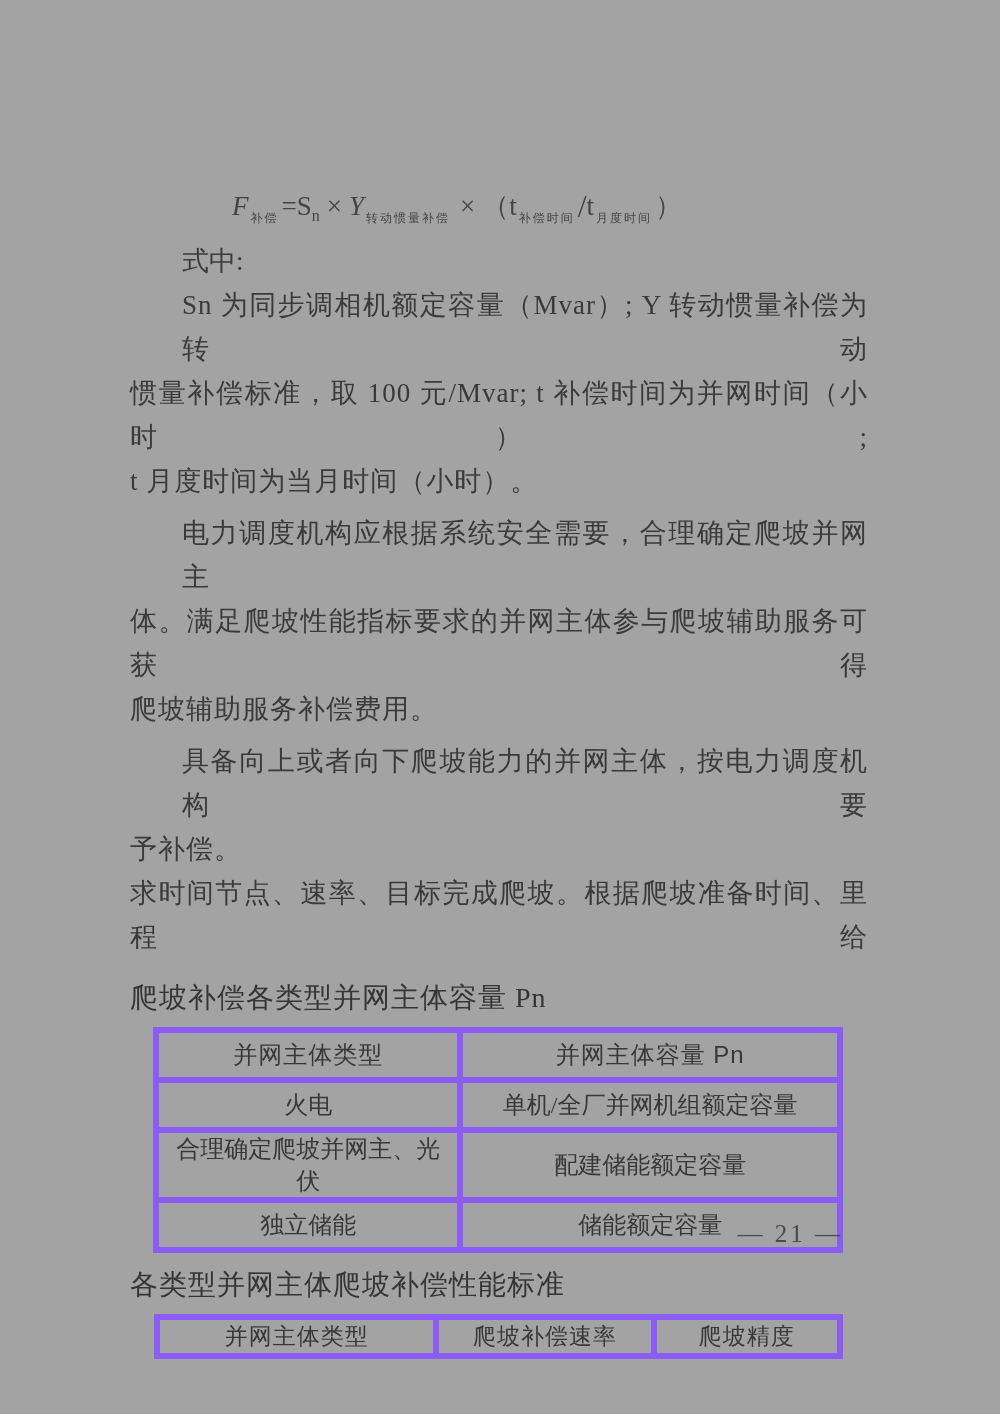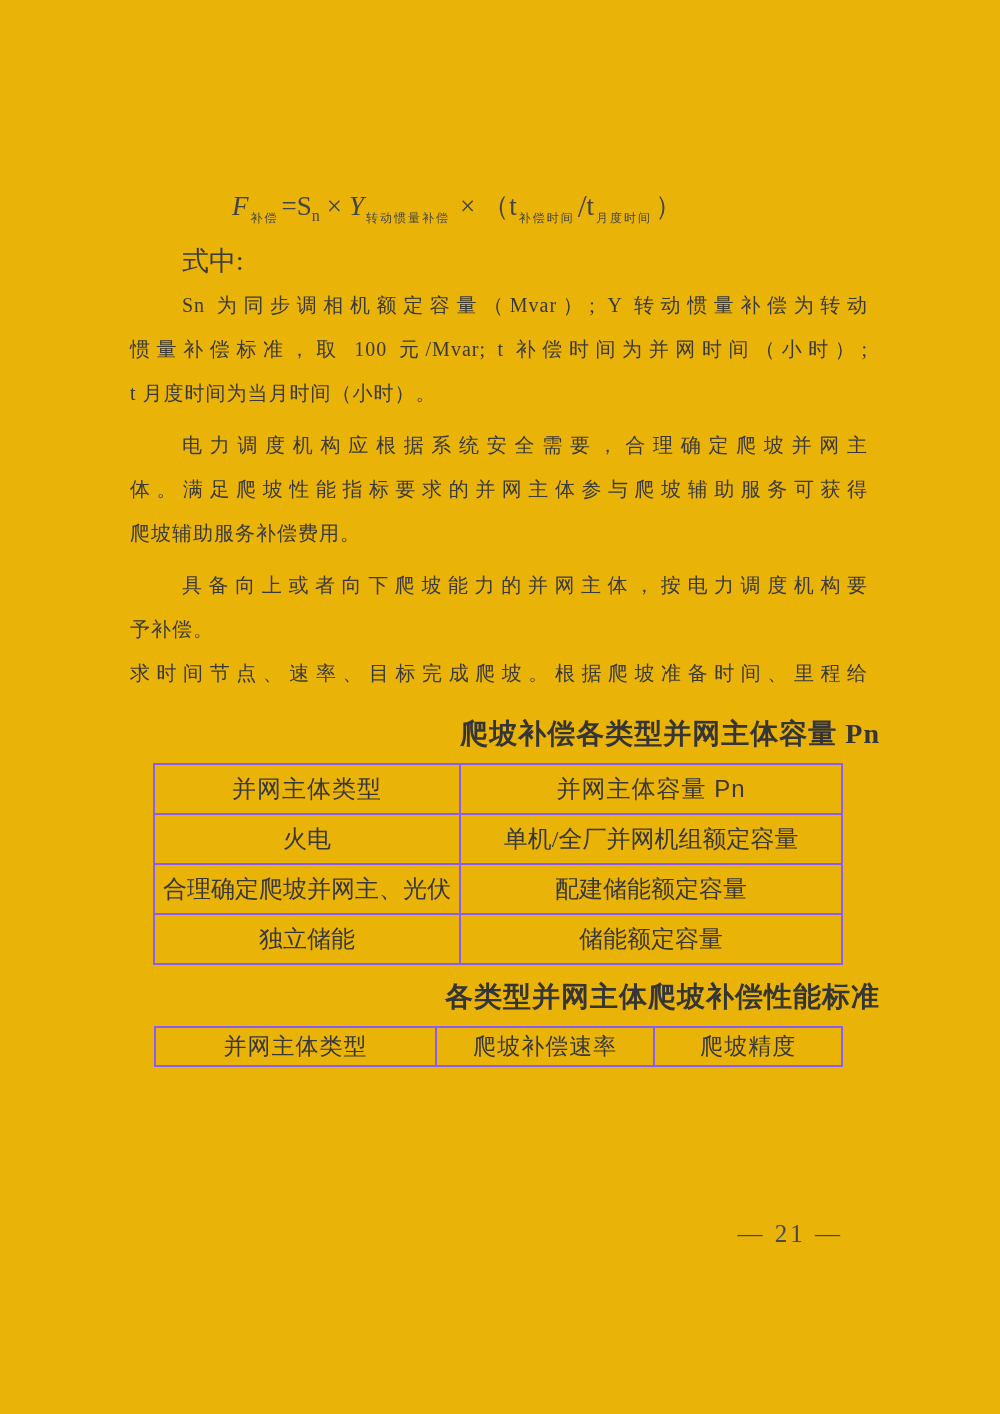--- a/index.html
+++ b/index.html
@@ -1,19 +1,19 @@
 <!DOCTYPE html>
 <html lang="zh"><head>
 <meta charset="utf-8">
 <style>
   html,body{margin:0;padding:0;background:#ffffff;}
   .page{
     position:relative;
     width:1000px;height:1414px;
-    background:#eab308;
+    background:#a3a3a3;
     font-family:"Liberation Serif", serif;
     color:#3a3a3a;
     overflow:hidden;
   }
   .content{position:absolute;left:130px;top:0;width:750px;}
 
   
   .formula{
     margin-top:188px;
     text-align:center;
@@ -24,41 +24,41 @@
   }
   .formula .it{font-style:italic;}
   .formula .sub{vertical-align:-7px;}
   .formula .sub.cn{font-size:12px;letter-spacing:2px;margin:0 3px 0 2px;}
   .formula .sub.lat{font-size:16px;vertical-align:-6px;}
   .formula .op{margin:0 7px;}
   .formula .slash{font-size:32px;vertical-align:-2px;}
 
   .shizhong{margin-top:16px;font-size:27px;padding-left:52px;}
 
-  .para{font-size:20px;line-height:44px;letter-spacing:1px;margin:4px 12px 8px 0;}
+  .para{font-size:27px;line-height:44px;letter-spacing:1px;margin:4px 12px 8px 0;}
   .para .line{text-align:justify;}
   .para .line.just{text-align-last:justify;}
   .para .line.first{padding-left:52px;}
 
   .heading{font-size:29px;line-height:46px;padding-left:52px;margin:0;}
   .heading .hnum{font-weight:bold;letter-spacing:2px;}
   .heading .htitle{margin-left:32px;letter-spacing:2px;}
 
   .tbl-title{
-    font-size:28px;font-weight:bold;text-align:right;
+    font-size:28px;font-weight:normal;text-align:left;
     letter-spacing:1px;margin:20px 0 10px 0;color:#353535;
   }
   .tbl-title.second{margin-top:13px;}
 
   table.doc-table{
     border-collapse:collapse;table-layout:fixed;
     color:#383838;
   }
   .doc-table th,.doc-table td{
-    border:2px solid #8b5cf6;
+    border:6px solid #8b5cf6;
     text-align:center;vertical-align:middle;
     padding:0 6px;font-weight:normal;
     overflow:hidden;
   }
   .doc-table th{font-family:"Liberation Sans", sans-serif;}
 
   table.t1{margin-left:23px;width:690px;font-size:24px;}
   .t1 tr{height:50px;}
   .t1 th{font-size:24px;letter-spacing:1px;}
 

